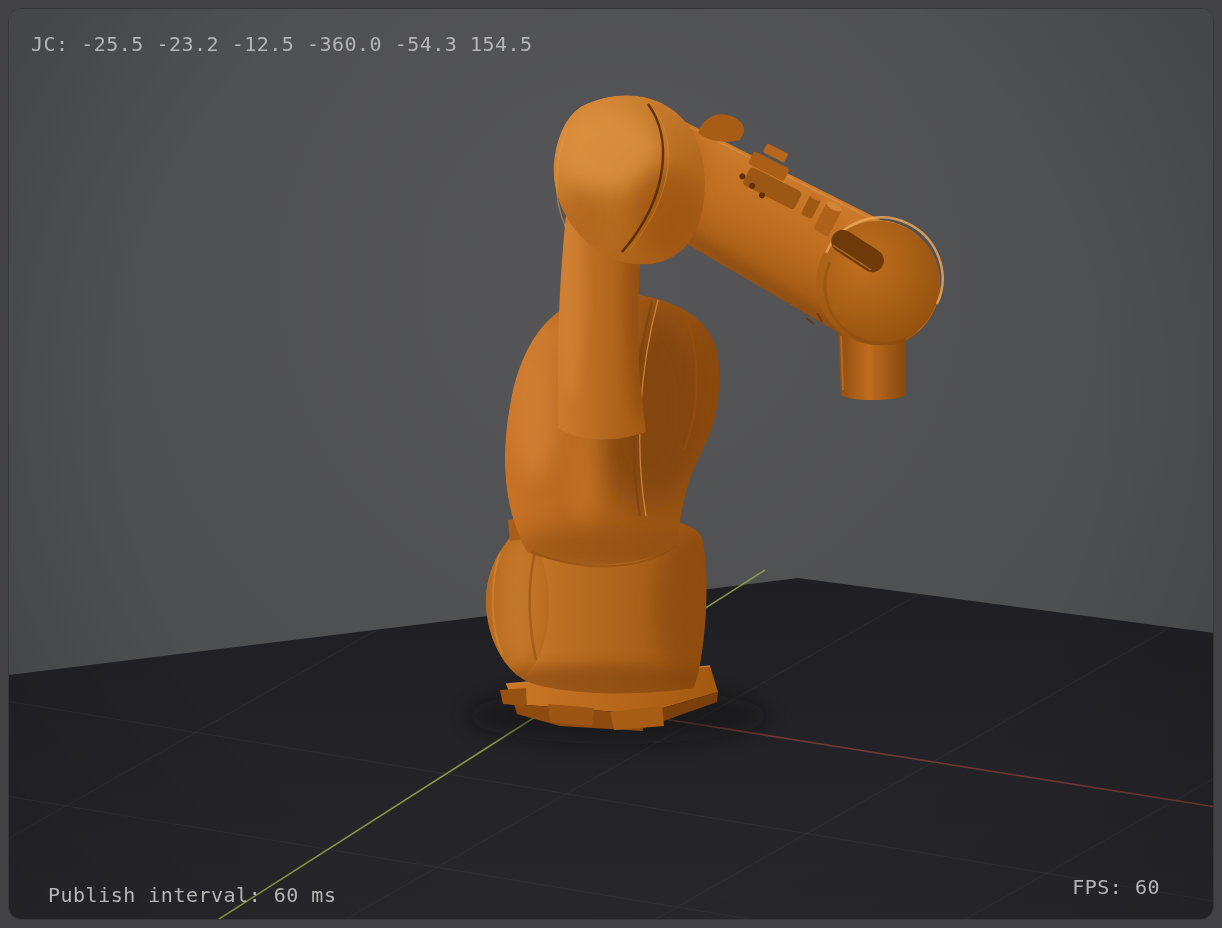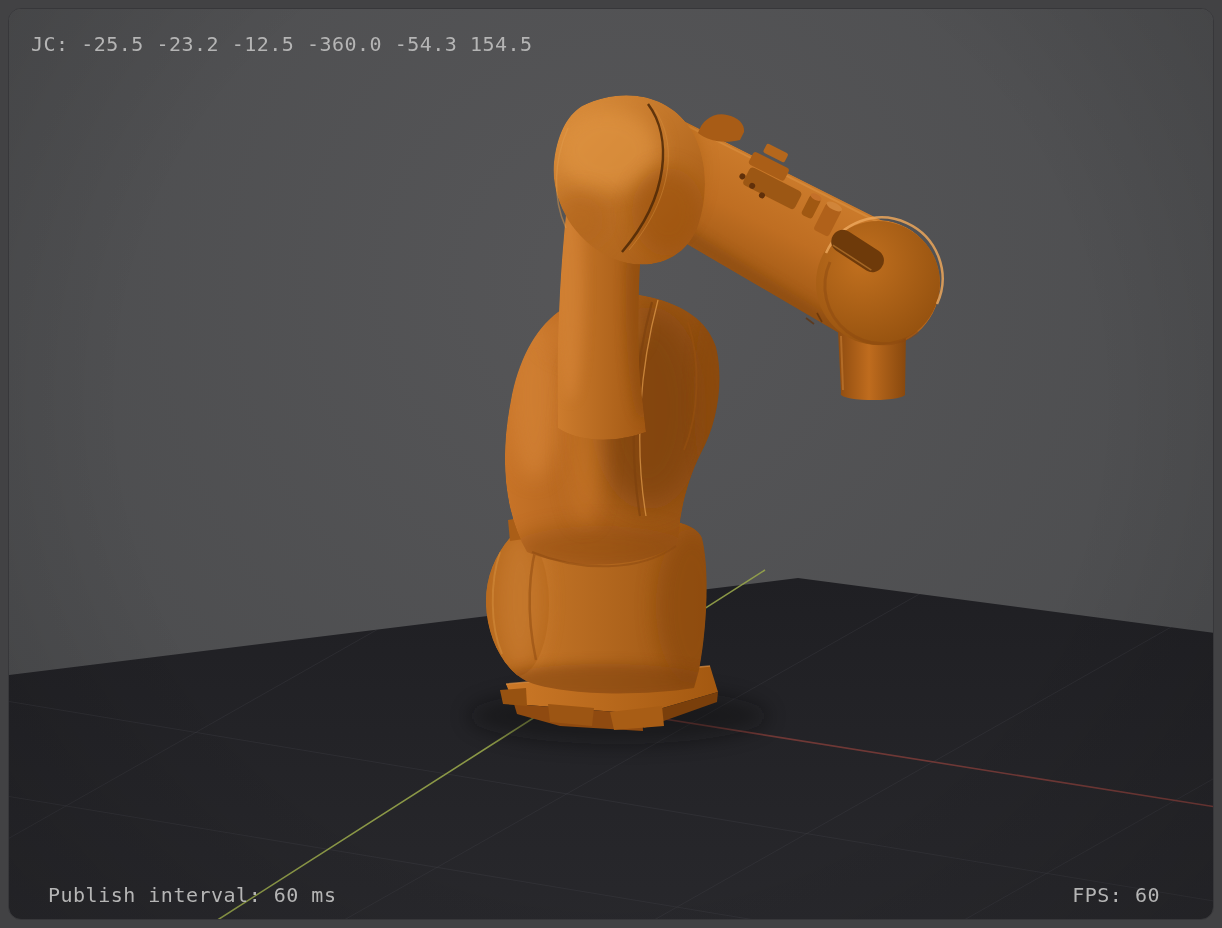--- a/index.html
+++ b/index.html
@@ -24,21 +24,21 @@
     z-index:5;
     font-size:20px;
     letter-spacing:0.5px;
     color:#b5b5b5;
     white-space:pre;
     user-select:none;
   }
   .hud-tl{left:22px;top:23px;}
   .hud-tr{right:40px;top:23px;}
   .hud-bl{left:22px;bottom:12px;margin-left:17px;}
-  .hud-br{right:53px;bottom:12px;}
+  .hud-br{right:53px;bottom:20px;}
 </style>
 </head>
 <body>
 
 <div class="viewport">
 
   <svg class="scene-svg" viewBox="0 0 1222 928" width="1222" height="928" xmlns="http://www.w3.org/2000/svg">
     <defs>
       <radialGradient id="gBG" gradientUnits="userSpaceOnUse" cx="620" cy="280" r="900">
         <stop offset="0" stop-color="#565658"></stop>

